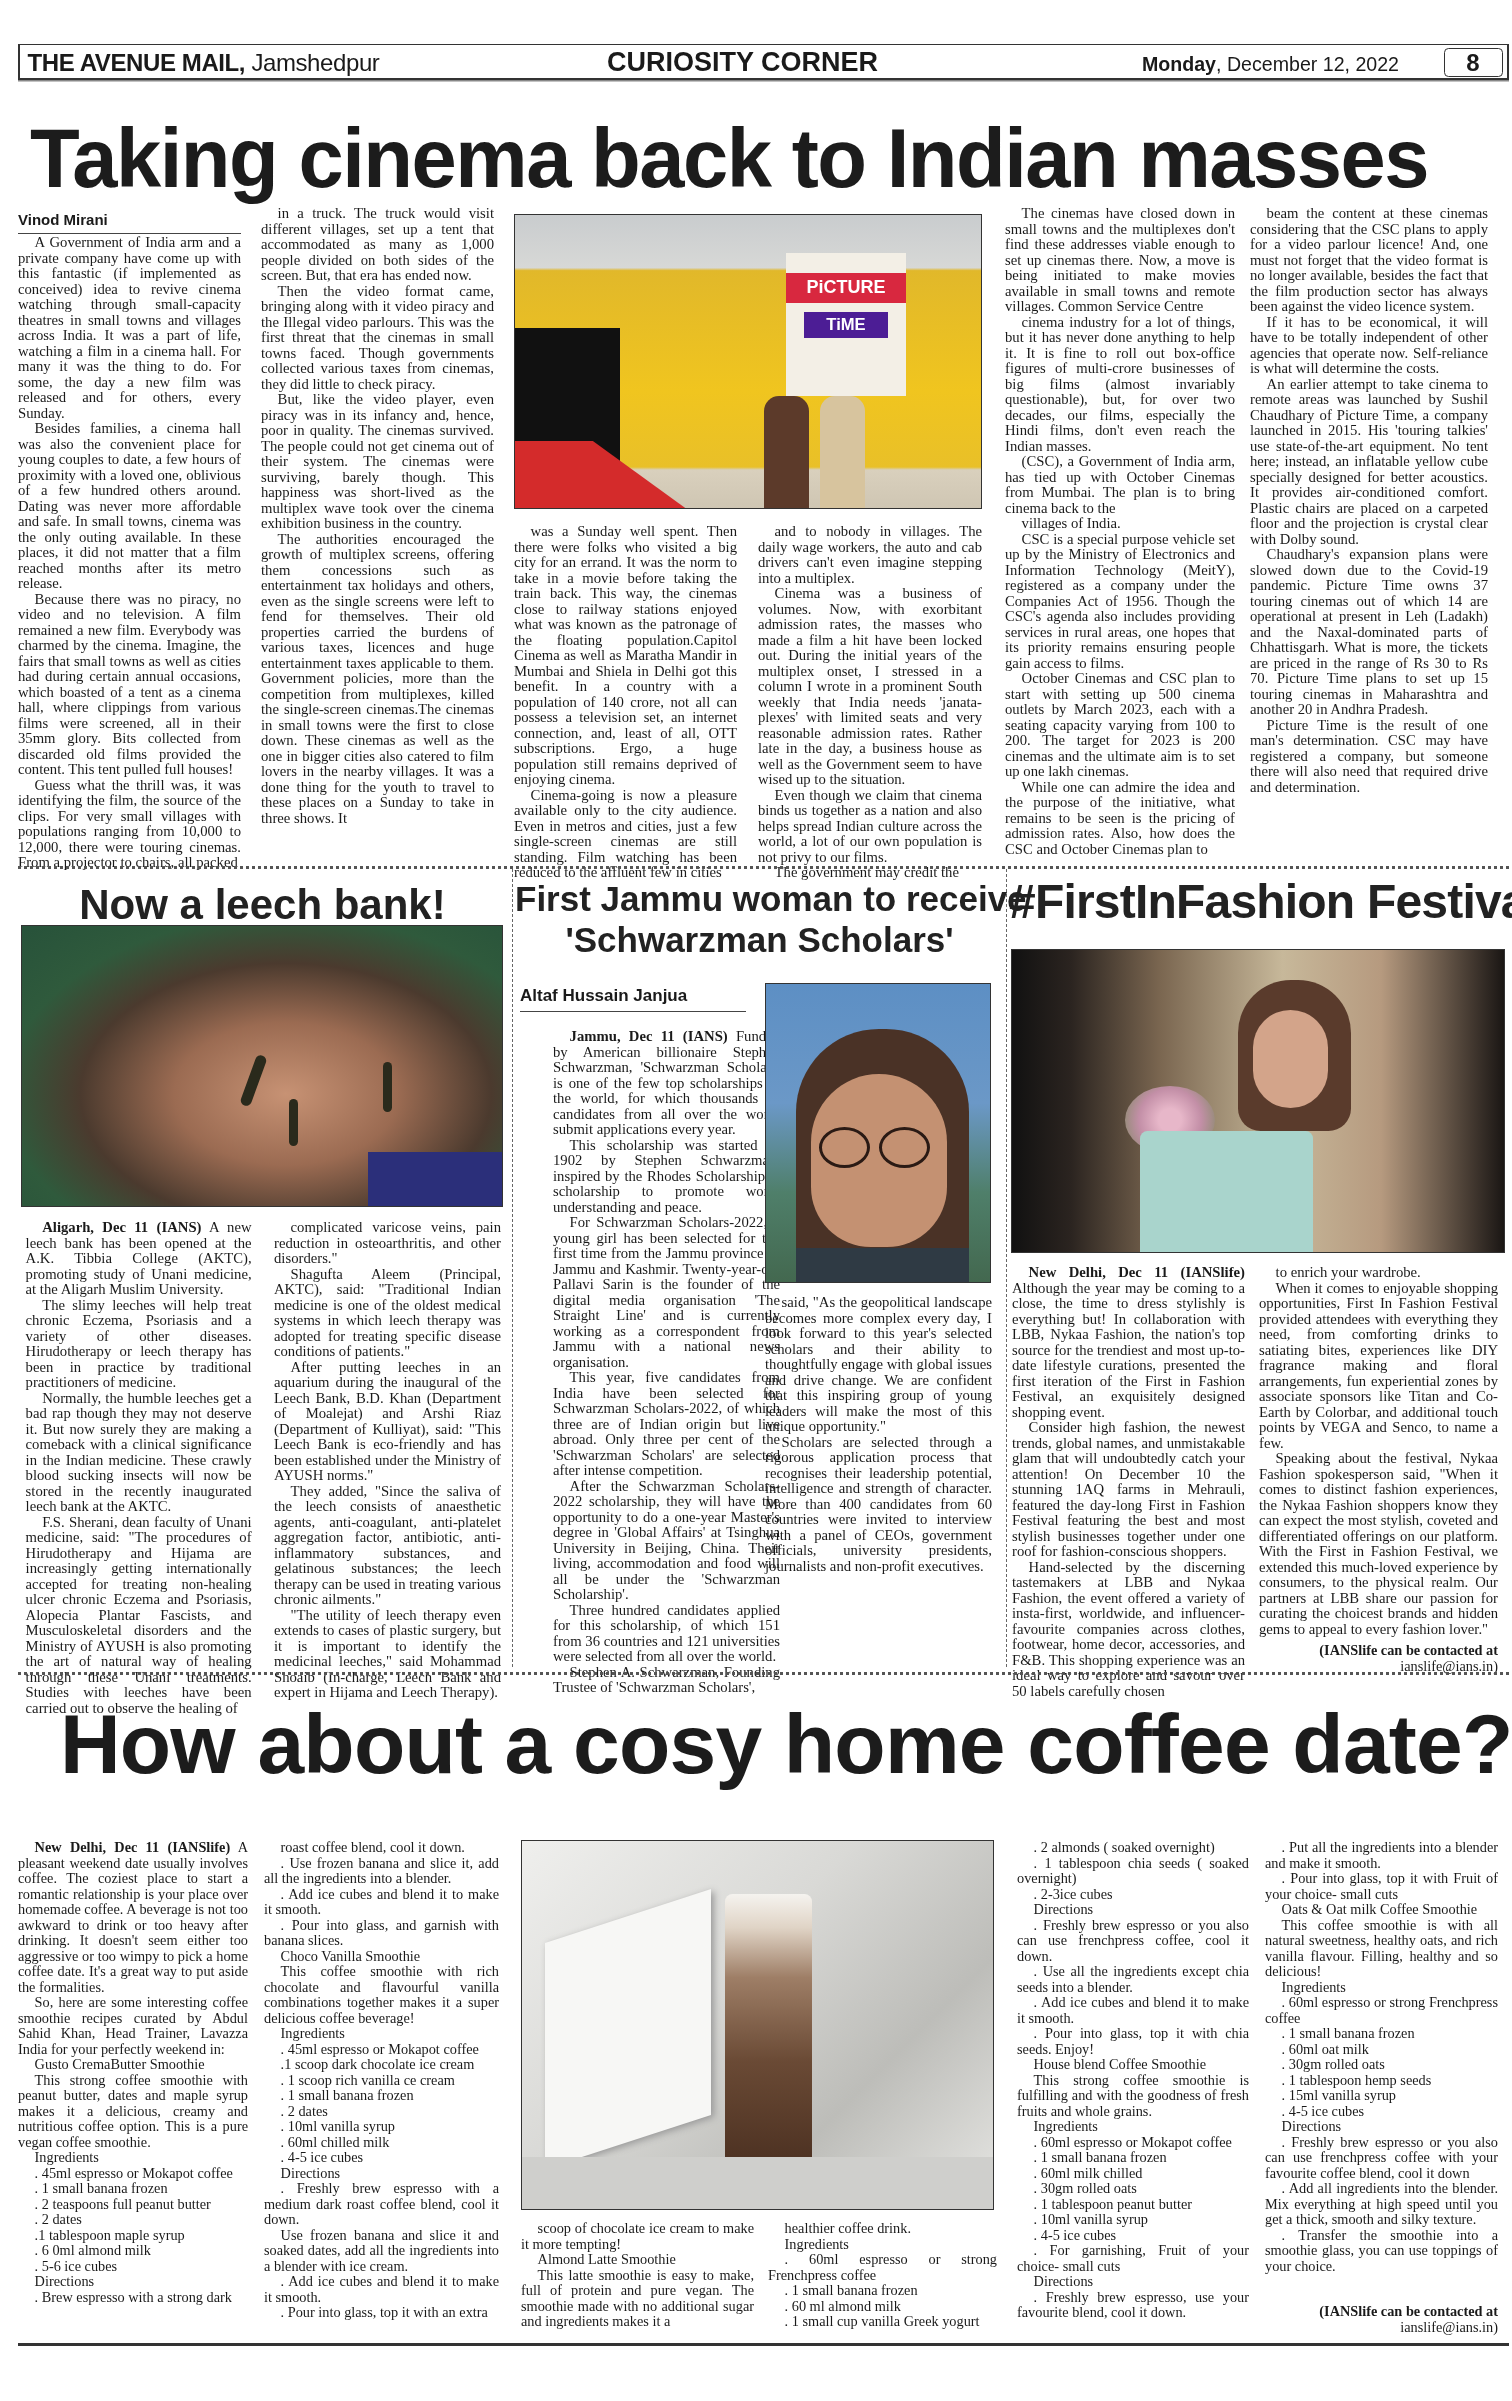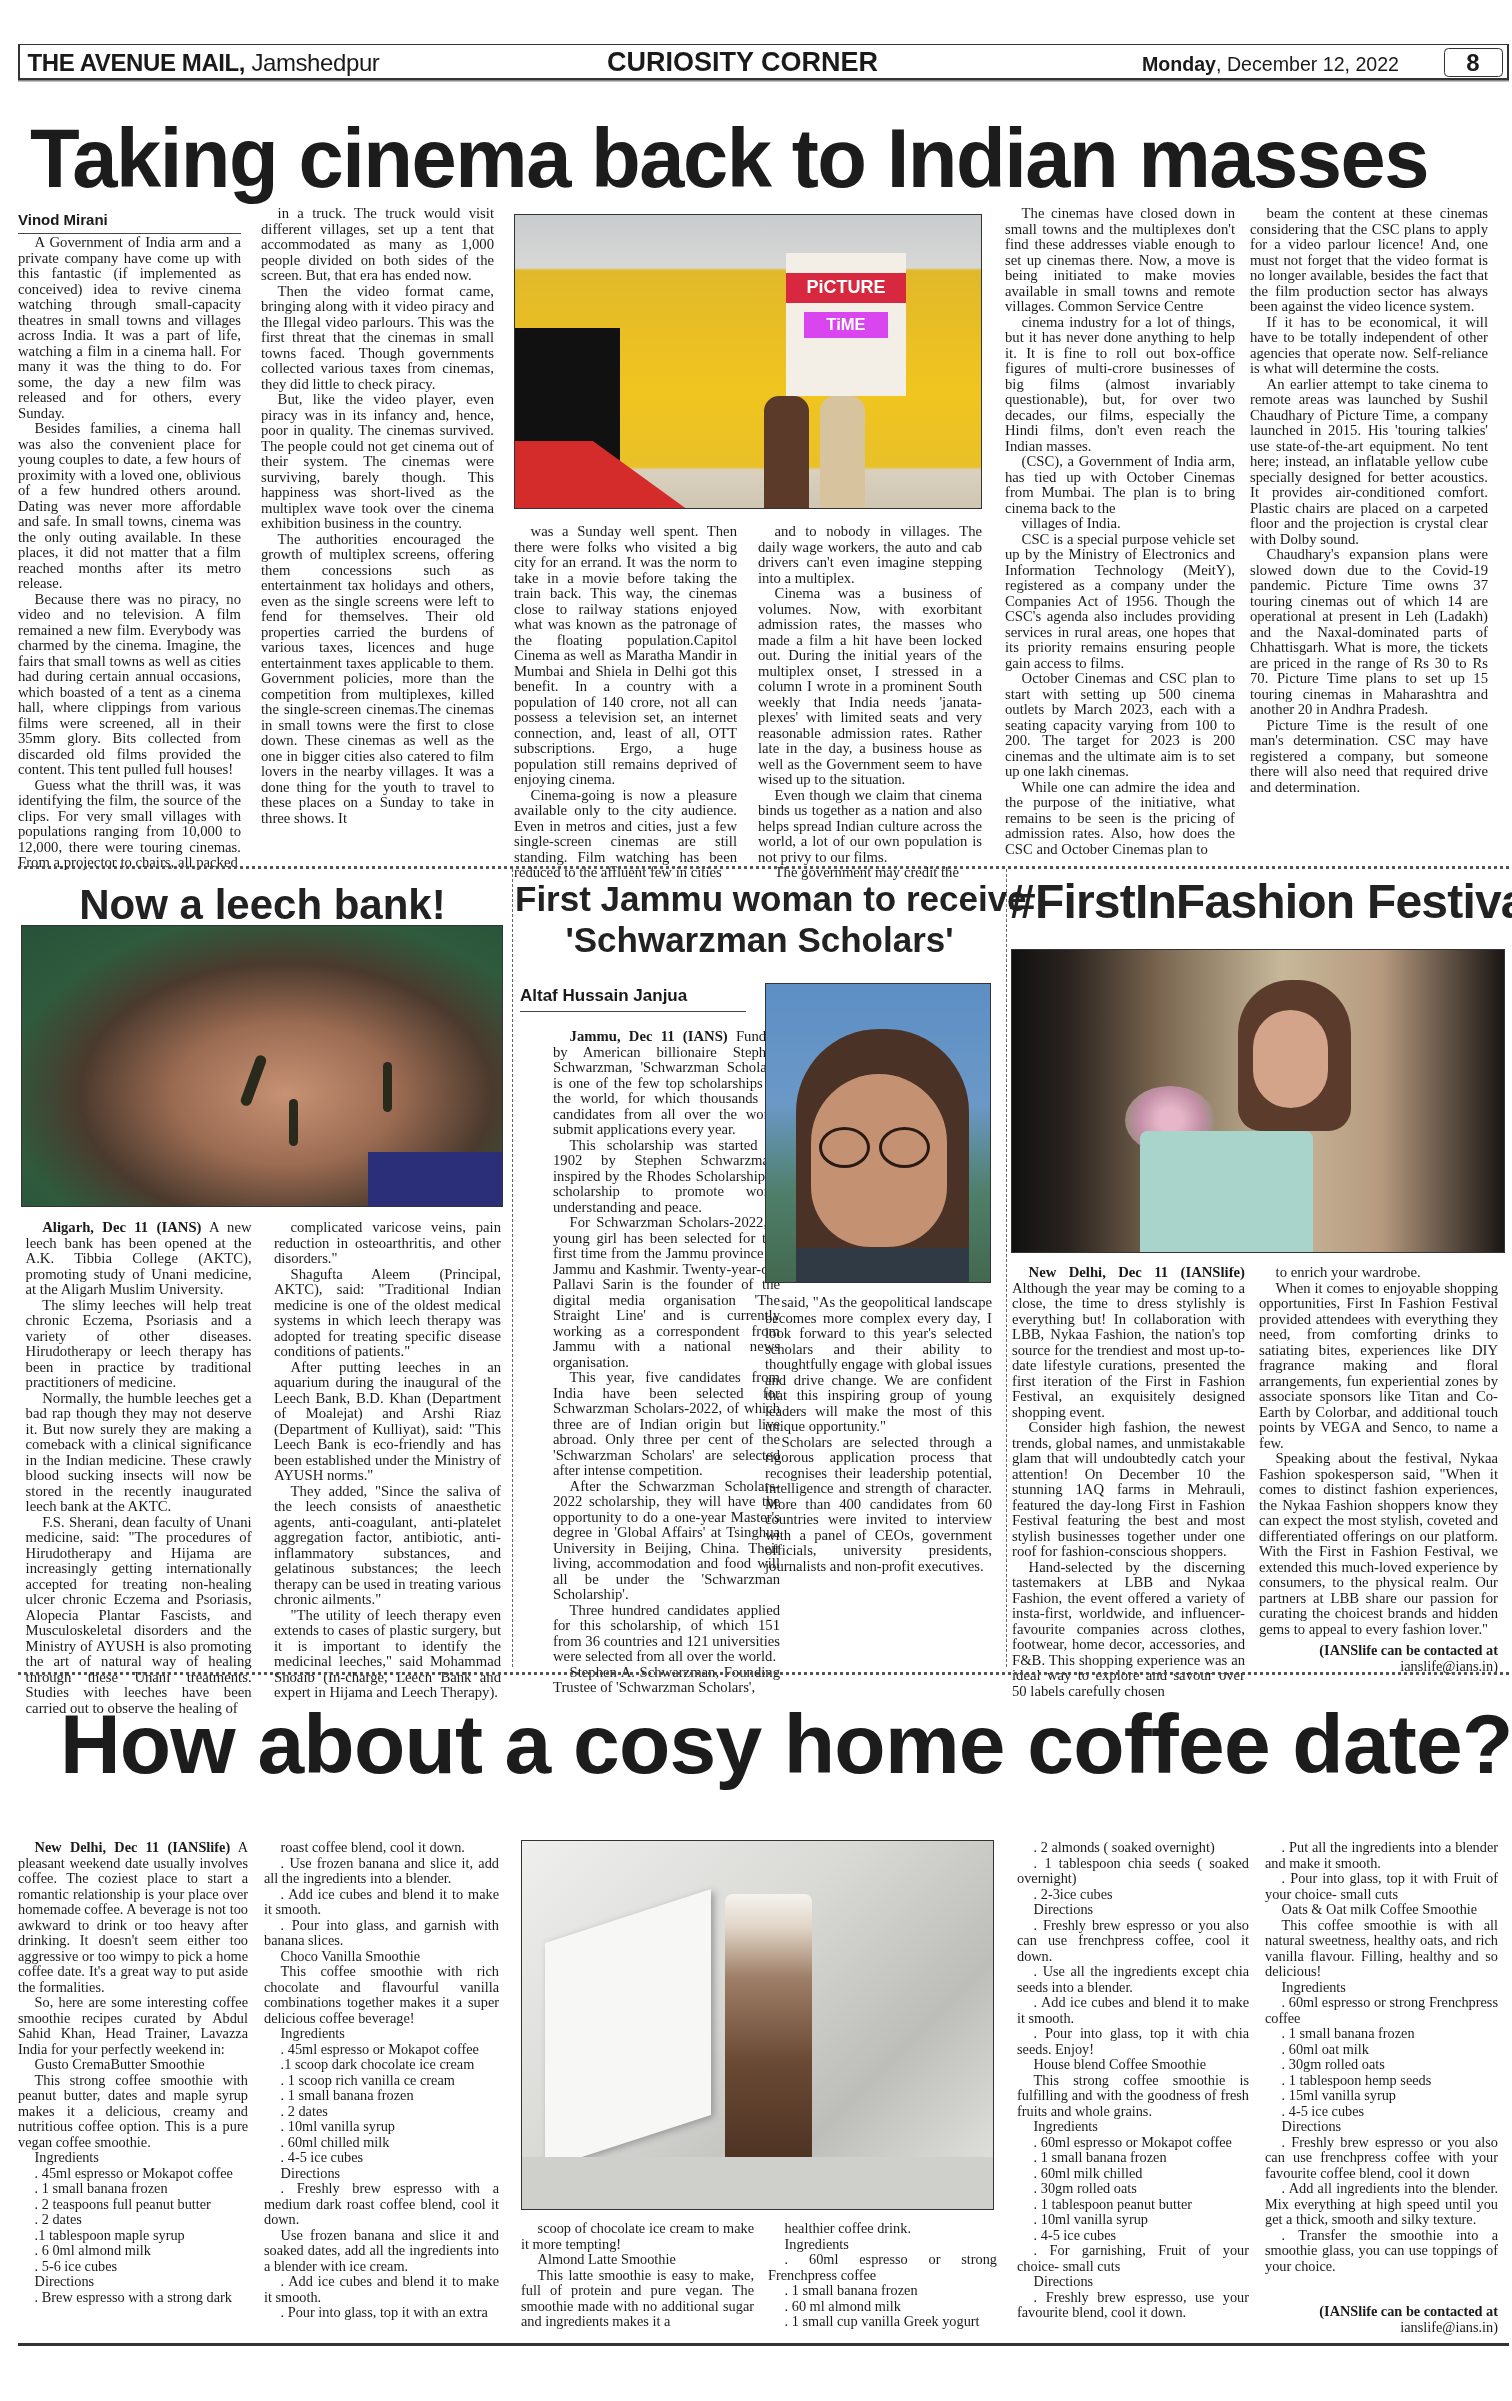--- a/index.html
+++ b/index.html
@@ -50,21 +50,21 @@
     <p>Then the video format came, bringing along with it video piracy and the Illegal video parlours. This was the first threat that the cinemas in small towns faced. Though governments collected various taxes from cinemas, they did little to check piracy.</p>
     <p>But, like the video player, even piracy was in its infancy and, hence, poor in quality. The cinemas survived. The people could not get cinema out of their system. The cinemas were surviving, barely though. This happiness was short-lived as the multiplex wave took over the cinema exhibition business in the country.</p>
     <p>The authorities encouraged the growth of multiplex screens, offering them concessions such as entertainment tax holidays and others, even as the single screens were left to fend for themselves. Their old properties carried the burdens of various taxes, licences and huge entertainment taxes applicable to them. Government policies, more than the competition from multiplexes, killed the single-screen cinemas.The cinemas in small towns were the first to close down. These cinemas as well as the one in bigger cities also catered to film lovers in the nearby villages. It was a done thing for the youth to travel to these places on a Sunday to take in three shows. It</p>
   </div>
 
 <div class="img" style="left:514px;top:214px;width:468px;height:295px;background:linear-gradient(180deg,#c9ccce 0%,#d7d8d6 18%,#e1b82a 19%,#f0c51f 60%,#e9c028 86%,#d9d0bd 87%,#cfc6b3 100%);">
   <div class="abs" style="left:0;top:113px;width:105px;height:182px;background:#111;"></div>
   <div class="abs" style="left:0;top:226px;width:173px;height:69px;background:#d42b2b;clip-path:polygon(0 0,45% 0,100% 100%,0 100%);"></div>
   <div class="abs" style="left:271px;top:38px;width:120px;height:143px;background:#f3efe6;text-align:center;font-family:'Liberation Sans',sans-serif;font-weight:bold;">
     <div style="margin-top:19.6px;background:#d8283f;color:#fff;font-size:18px;padding:4.5px 0;">PiCTURE</div>
-    <div style="margin:9px 18px 0;background:#d946ef;color:#fff;font-size:16.6px;padding:3px 0;">TiME</div>
+    <div style="margin:9px 18px 0;background:#4c1d95;color:#fff;font-size:16.6px;padding:3px 0;">TiME</div>
   </div>
   <div class="abs" style="left:249px;top:181px;width:45px;height:113px;background:#5c3a2a;border-radius:15px 15px 0 0;"></div>
   <div class="abs" style="left:305px;top:181px;width:45px;height:113px;background:#d7c49e;border-radius:15px 15px 0 0;"></div>
 </div>
 
 <div class="col" style="left:514px;top:524px;width:223px;">
     <p>was a Sunday well spent. Then there were folks who visited a big city for an errand. It was the norm to take in a movie before taking the train back. This way, the cinemas close to railway stations enjoyed what was known as the patronage of the floating population.Capitol Cinema as well as Maratha Mandir in Mumbai and Shiela in Delhi got this benefit. In a country with a population of 140 crore, not all can possess a television set, an internet connection, and, least of all, OTT subscriptions. Ergo, a huge population still remains deprived of enjoying cinema.</p>
     <p>Cinema-going is now a pleasure available only to the city audience. Even in metros and cities, just a few single-screen cinemas are still standing. Film watching has been reduced to the affluent few in cities</p>
   </div>
 <div class="col" style="left:758px;top:524px;width:224px;">

